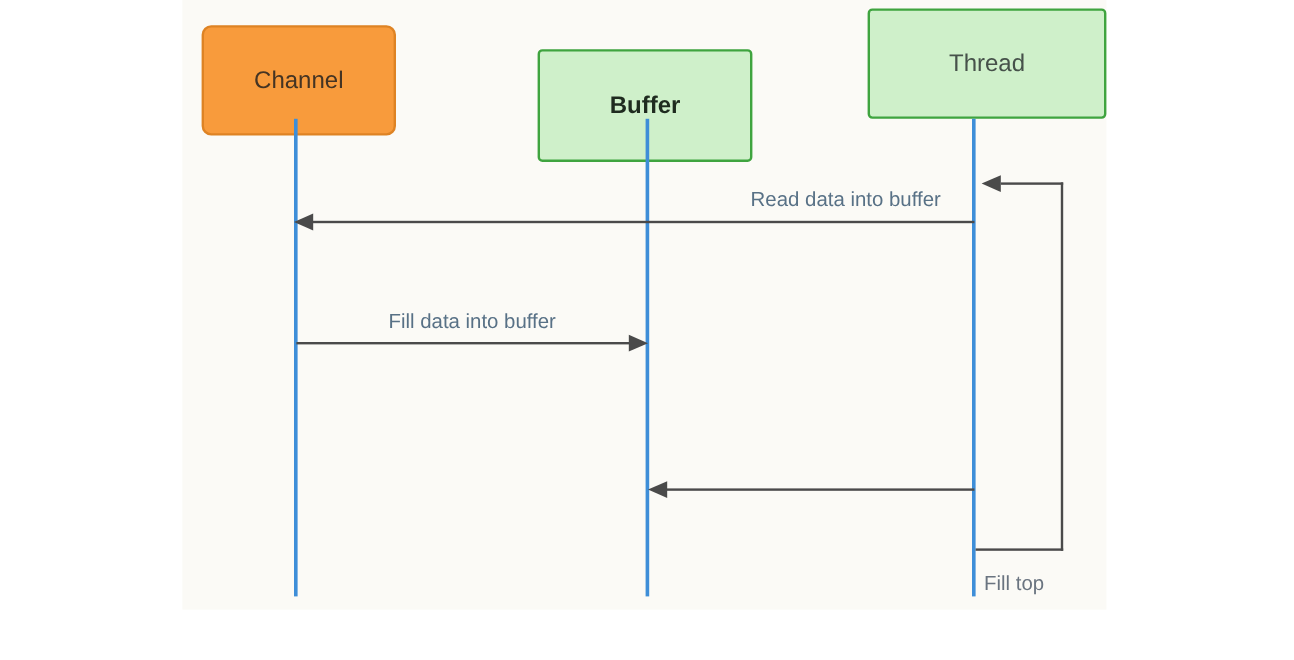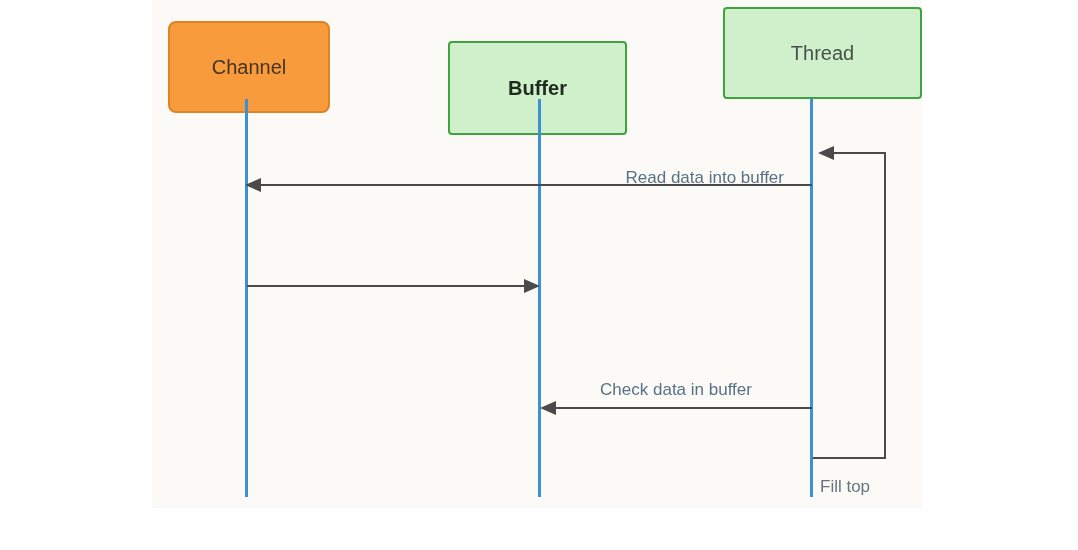--- a/index.html
+++ b/index.html
@@ -59,21 +59,21 @@
   .arrow-left  { border-right: 16px solid #4a4a4a; }
   .arrow-right { border-left: 16px solid #4a4a4a; }
   .msg-label {
     position: absolute;
     font-size: 17px; color: #587186;
     white-space: nowrap;
   }
   
   .m1-line  { left: 108px; top: 184px; width: 552px; }
   .m1-head  { left: 93px;  top: 178px; }
-  .m1-label { left: 0; top: 157px; width: 632px; text-align: right; margin-top: 11px; }
+  .m1-label { left: 0; top: 157px; width: 632px; text-align: right; }
   
   .m2-line  { left: 95px; top: 285px; width: 279px; }
   .m2-head  { left: 372px; top: 279px; }
   .m2-label { left: 95px; top: 258px; width: 293px; text-align: center; }
   
   .m3-line  { left: 403px; top: 407px; width: 257px; }
   .m3-head  { left: 388px; top: 401px; }
   .m3-label { left: 388px; top: 380px; width: 272px; text-align: center; }
   
   .loop-top    { left: 682px; top: 152px; width: 52px; }
@@ -98,24 +98,24 @@
   </div>
 
   <div class="lifeline lifeline-channel"></div>
   <div class="lifeline lifeline-buffer"></div>
   <div class="lifeline lifeline-thread"></div>
 
   <div class="msg-label m1-label">Read data into buffer</div>
   <div class="msg-line m1-line"></div>
   <div class="arrow-left m1-head"></div>
 
+  <div class="msg-label m2-label">Fill data into buffer</div>
   <div class="msg-line m2-line"></div>
   <div class="arrow-right m2-head"></div>
 
-  <div class="msg-label m3-label">Check data in buffer</div>
   <div class="msg-line m3-line"></div>
   <div class="arrow-left m3-head"></div>
 
   <div class="msg-line loop-top"></div>
   <div class="arrow-left loop-head"></div>
   <div class="loop-vert"></div>
   <div class="msg-line loop-bottom"></div>
   <div class="msg-label loop-label">Fill top</div>
 
 </div>

